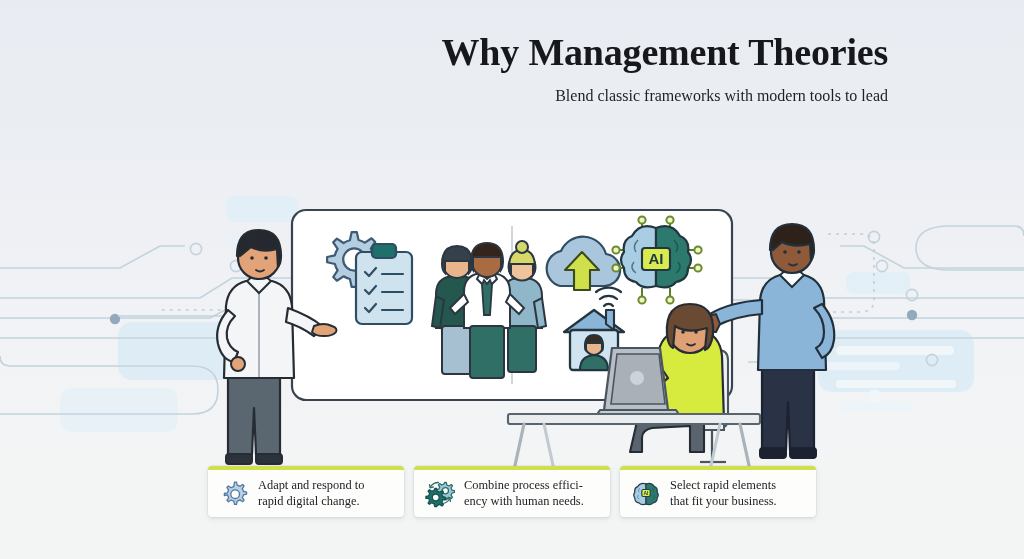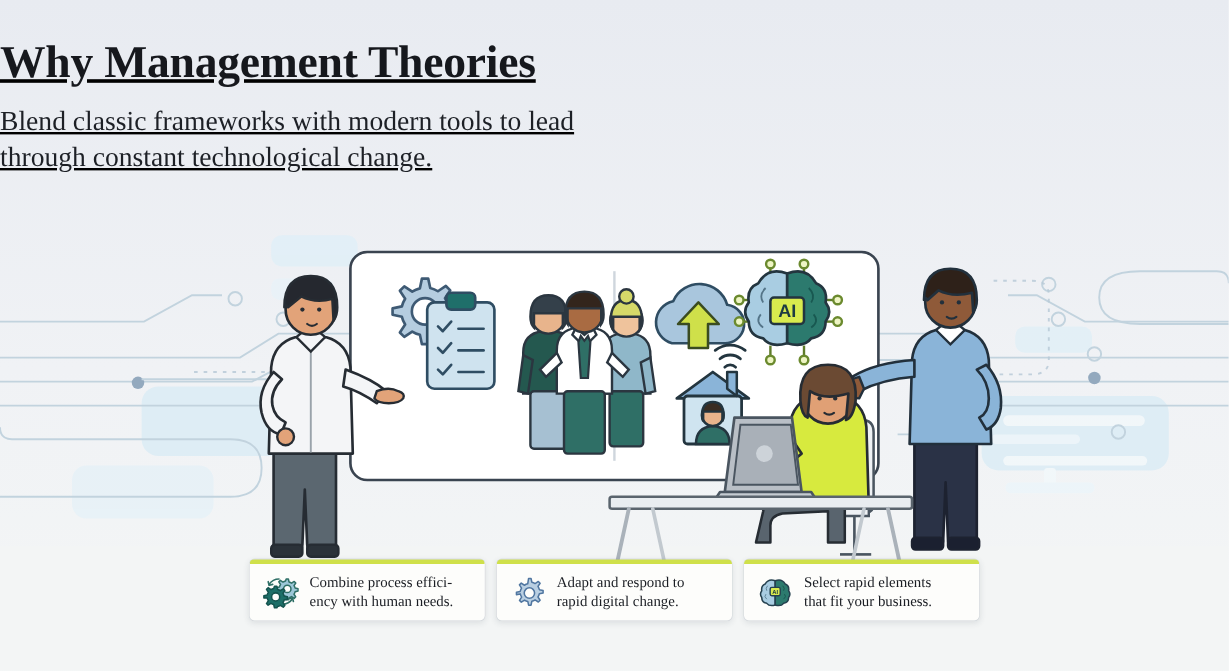--- a/index.html
+++ b/index.html
@@ -28,38 +28,37 @@
     width: 1024px;
     height: 559px;
   }
 
   
   .header {
     position: absolute;
     top: 30px;
     left: 0;
     width: 888px;
-    text-align: left;
+    text-align: right;
     z-index: 5;
-    text-decoration: underline;
   }
   .title {
     font-family: "Liberation Serif", "DejaVu Serif", serif;
     font-weight: 700;
     font-size: 38px;
     line-height: 1.17;
     color: #16181d;
     letter-spacing: -0.2px;
   }
   .title .line { display: block; }
   .subtitle {
     margin-top: 12px;
     font-family: "Liberation Serif", "DejaVu Serif", serif;
     font-weight: 400;
-    font-size: 23px;
+    font-size: 16px;
     line-height: 1.28;
     color: #1d2026;
   }
   .subtitle .line { display: block; }
 
   
   #scene {
     position: absolute;
     top: 180px;
     left: 0;
@@ -175,21 +174,20 @@
 
     <rect x="0" y="455" width="1024" height="104" fill="#f3f5f5"></rect>
   </svg>
 
   <div class="header">
     <h1 class="title">
       <span class="line">Why Management Theories</span>
     </h1>
     <p class="subtitle">
       <span class="line">Blend classic frameworks with modern tools to lead</span>
-      <span class="line">through constant technological change.</span>
     </p>
   </div>
 
   <svg id="scene" viewBox="0 0 1024 310">
 
     <g>
       <rect x="292" y="30" width="440" height="190" rx="14" fill="#ffffff" stroke="#3a4450" stroke-width="2.2"></rect>
       <line x1="512" y1="46" x2="512" y2="204" stroke="#cfd6dd" stroke-width="2"></line>
     </g>
 
@@ -388,20 +386,36 @@
     <g>
       <rect x="508" y="234" width="252" height="10" rx="2" fill="#e9edf0" stroke="#5a646d" stroke-width="2.1"></rect>
       <path d="M524 244 l-10 46" stroke="#aab2ba" stroke-width="3.2" fill="none" stroke-linecap="round"></path>
       <path d="M544 244 l10 46" stroke="#c2c9cf" stroke-width="3" fill="none" stroke-linecap="round"></path>
       <path d="M740 244 l10 46" stroke="#aab2ba" stroke-width="3.2" fill="none" stroke-linecap="round"></path>
       <path d="M720 244 l-10 46" stroke="#c2c9cf" stroke-width="3" fill="none" stroke-linecap="round"></path>
     </g>
   </svg>
 
   <div class="cards">
+
+    <div class="card">
+      <span class="card-icon">
+        <svg viewBox="0 0 40 40" width="27" height="27">
+          <path d="M20 3 l3 0 1 4.6 a13.5 13.5 0 0 1 4 1.7 l4-2.6 2.2 2.2 -2.6 4
+                   a13.5 13.5 0 0 1 1.7 4 l4.6 1 0 3 -4.6 1 a13.5 13.5 0 0 1 -1.7 4
+                   l2.6 4 -2.2 2.2 -4-2.6 a13.5 13.5 0 0 1 -4 1.7 L23 36 l-3 0
+                   -1-4.6 a13.5 13.5 0 0 1 -4-1.7 l-4 2.6 -2.2-2.2 2.6-4
+                   a13.5 13.5 0 0 1 -1.7-4 L5 23 l0-3 4.6-1 a13.5 13.5 0 0 1 1.7-4
+                   l-2.6-4 2.2-2.2 4 2.6 a13.5 13.5 0 0 1 4-1.7 Z" fill="#b9cfe2" stroke="#5076a0" stroke-width="1.9" stroke-linejoin="round"></path>
+          <circle cx="21" cy="21" r="6.4" fill="#fdfdfb" stroke="#5076a0" stroke-width="1.9"></circle>
+        </svg>
+      </span>
+      <span class="card-text ws">Adapt and respond to
+rapid digital change.</span>
+    </div>
 
     <div class="card">
       <span class="card-icon">
         <svg viewBox="0 0 40 40" width="30" height="30">
           <g stroke="#2f6f66" stroke-width="1.8" fill="none" stroke-linecap="round">
             <path d="M7 12 q4-6 11-6"></path>
               <path d="M6 9 l1 4 4-1"></path>
             <path d="M33 28 q-4 6-11 6"></path>
               <path d="M34 31 l-1-4 -4 1"></path>
           </g>
@@ -420,36 +434,20 @@
                    l-2.1-3.2 1.8-1.8 3.2 2.1 a10.4 10.4 0 0 1 3-1.3 Z" fill="#1d6f68" stroke="#14534e" stroke-width="1.7" stroke-linejoin="round"></path>
           <circle cx="14.3" cy="25.9" r="4.5" fill="#fdfdfb" stroke="#14534e" stroke-width="1.7"></circle>
         </svg>
       </span>
       <span class="card-text ws">Combine process effici-
 ency with human needs.</span>
     </div>
 
     <div class="card">
       <span class="card-icon">
-        <svg viewBox="0 0 40 40" width="27" height="27">
-          <path d="M20 3 l3 0 1 4.6 a13.5 13.5 0 0 1 4 1.7 l4-2.6 2.2 2.2 -2.6 4
-                   a13.5 13.5 0 0 1 1.7 4 l4.6 1 0 3 -4.6 1 a13.5 13.5 0 0 1 -1.7 4
-                   l2.6 4 -2.2 2.2 -4-2.6 a13.5 13.5 0 0 1 -4 1.7 L23 36 l-3 0
-                   -1-4.6 a13.5 13.5 0 0 1 -4-1.7 l-4 2.6 -2.2-2.2 2.6-4
-                   a13.5 13.5 0 0 1 -1.7-4 L5 23 l0-3 4.6-1 a13.5 13.5 0 0 1 1.7-4
-                   l-2.6-4 2.2-2.2 4 2.6 a13.5 13.5 0 0 1 4-1.7 Z" fill="#b9cfe2" stroke="#5076a0" stroke-width="1.9" stroke-linejoin="round"></path>
-          <circle cx="21" cy="21" r="6.4" fill="#fdfdfb" stroke="#5076a0" stroke-width="1.9"></circle>
-        </svg>
-      </span>
-      <span class="card-text ws">Adapt and respond to
-rapid digital change.</span>
-    </div>
-
-    <div class="card">
-      <span class="card-icon">
         <svg viewBox="0 0 40 40" width="28" height="28">
           <path d="M20 7 q-8-3-12 4 q-5 2-4 8 q-3 4 0 8 q0 6 6 7 q3 4 10 2 Z" fill="#a9cde2" stroke="#25414f" stroke-width="1.8" stroke-linejoin="round"></path>
           <path d="M20 7 q8-3 12 4 q5 2 4 8 q3 4 0 8 q0 6-6 7 q-3 4-10 2 Z" fill="#2c7a6e" stroke="#25414f" stroke-width="1.8" stroke-linejoin="round"></path>
           <g stroke="#4e7488" stroke-width="1.1" fill="none" opacity="0.85">
             <path d="M11 13 q-3 3-1 6"></path>
               <path d="M9 23 q-3 3 1 6"></path>
           </g>
           <g stroke="#154f49" stroke-width="1.1" fill="none" opacity="0.85">
             <path d="M29 13 q3 3 1 6"></path>
               <path d="M31 23 q3 3-1 6"></path>

